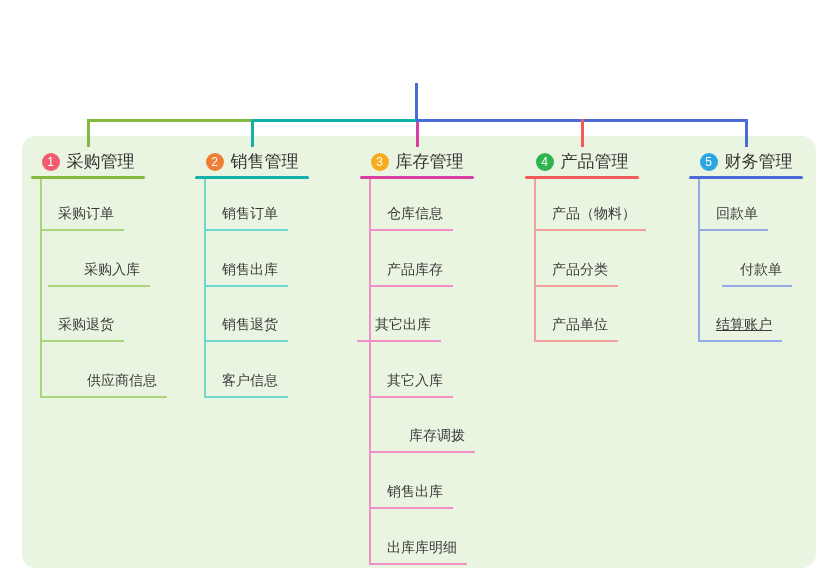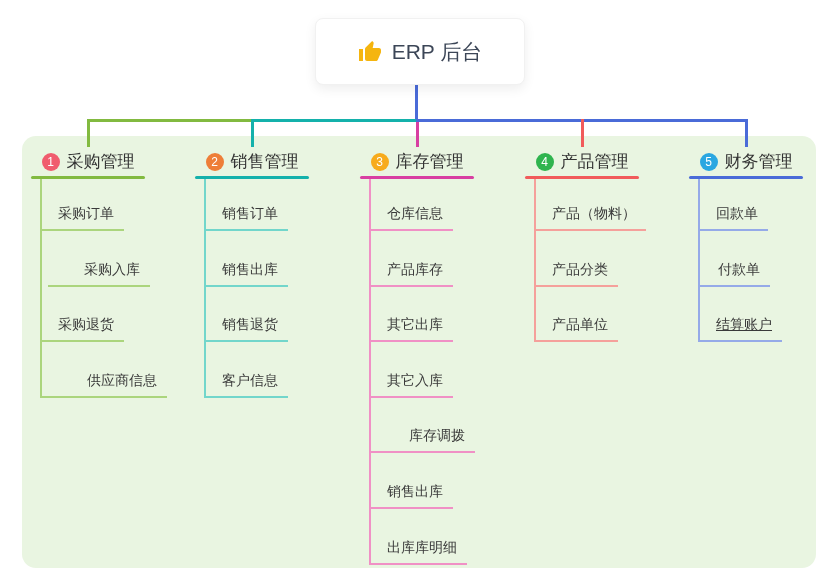--- a/index.html
+++ b/index.html
@@ -79,46 +79,38 @@
       <div class="child-row" style="left: 204px; top: 311px; border-bottom-color: rgb(114, 214, 203);"><span>销售退货</span></div>
       <div class="child-row" style="left: 204px; top: 367px; border-bottom-color: rgb(114, 214, 203);"><span>客户信息</span></div>
       <div class="branch-header" style="left: 360px; top: 144px;">
         <span class="badge" style="background: rgb(247, 171, 28);">3</span>
         <span class="branch-label">库存管理</span>
         <div class="thick-underline" style="background: rgb(216, 63, 162);"></div>
       </div>
       <div class="child-vline" style="left: 369px; top: 179px; height: 386px; background: rgb(240, 144, 197);"></div>
       <div class="child-row" style="left: 369px; top: 200px; border-bottom-color: rgb(240, 144, 197);"><span>仓库信息</span></div>
       <div class="child-row" style="left: 369px; top: 256px; border-bottom-color: rgb(240, 144, 197);"><span>产品库存</span></div>
-      <div class="child-row" style="left: 369px; top: 311px; border-bottom-color: rgb(240, 144, 197);"><span>其它出库</span></div>
+      <div class="child-row" style="left: 357px; top: 311px; border-bottom-color: rgb(240, 144, 197);"><span>其它出库</span></div>
       <div class="child-row" style="left: 369px; top: 367px; border-bottom-color: rgb(240, 144, 197);"><span>其它入库</span></div>
       <div class="child-row" style="left: 369px; top: 422px; border-bottom-color: rgb(240, 144, 197); padding-left: 40px;"><span>库存调拨</span></div>
       <div class="child-row" style="left: 369px; top: 478px; border-bottom-color: rgb(240, 144, 197);"><span>销售出库</span></div>
       <div class="child-row" style="left: 369px; top: 534px; border-bottom-color: rgb(240, 144, 197);"><span>出库库明细</span></div>
       <div class="branch-header" style="left: 525px; top: 144px;">
         <span class="badge" style="background: rgb(47, 180, 78);">4</span>
         <span class="branch-label">产品管理</span>
         <div class="thick-underline" style="background: rgb(241, 91, 91);"></div>
       </div>
       <div class="child-vline" style="left: 534px; top: 179px; height: 163px; background: rgb(245, 160, 155);"></div>
       <div class="child-row" style="left: 534px; top: 200px; border-bottom-color: rgb(245, 160, 155);"><span>产品（物料）</span></div>
       <div class="child-row" style="left: 534px; top: 256px; border-bottom-color: rgb(245, 160, 155);"><span>产品分类</span></div>
       <div class="child-row" style="left: 534px; top: 311px; border-bottom-color: rgb(245, 160, 155);"><span>产品单位</span></div>
       <div class="branch-header" style="left: 689px; top: 144px;">
         <span class="badge" style="background: rgb(42, 167, 225);">5</span>
         <span class="branch-label">财务管理</span>
         <div class="thick-underline" style="background: rgb(74, 107, 216);"></div>
       </div>
       <div class="child-vline" style="left: 698px; top: 179px; height: 163px; background: rgb(149, 170, 232);"></div>
       <div class="child-row" style="left: 698px; top: 200px; border-bottom-color: rgb(149, 170, 232);"><span>回款单</span></div>
-      <div class="child-row" style="left: 700px; top: 256px; border-bottom-color: rgb(149, 170, 232);"><span>付款单</span></div>
+      <div class="child-row" style="left: 722px; top: 256px; border-bottom-color: rgb(149, 170, 232);"><span>付款单</span></div>
       <div class="child-row" style="left: 698px; top: 311px; border-bottom-color: rgb(149, 170, 232); text-decoration: underline;"><span>结算账户</span></div>
     </div>
 
-  <div class="root-node">
-    <span style="display:inline-flex;">
-      <svg width="24" height="24" viewBox="0 0 24 24" id="thumb-svg" style="fill: rgb(245, 181, 15);">
-        <path d="M1 21h4V9H1v12zM23 10c0-1.1-.9-2-2-2h-6.31l.95-4.57.03-.32c0-.41-.17-.79-.44-1.06L14.17 1 7.59 7.59C7.22 7.95 7 8.45 7 9v10c0 1.1.9 2 2 2h9c.83 0 1.54-.5 1.84-1.22l3.02-7.05c.09-.23.14-.47.14-.73v-2z"></path>
-      </svg>
-    </span>
-    <span>ERP 后台</span>
-  </div>
 </div>
 
 </body></html>

